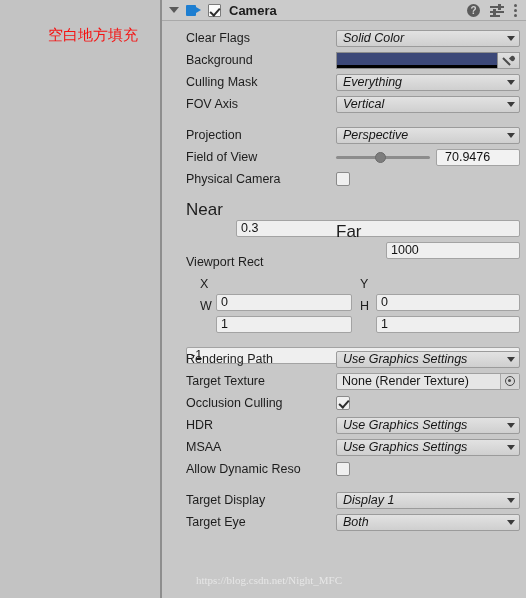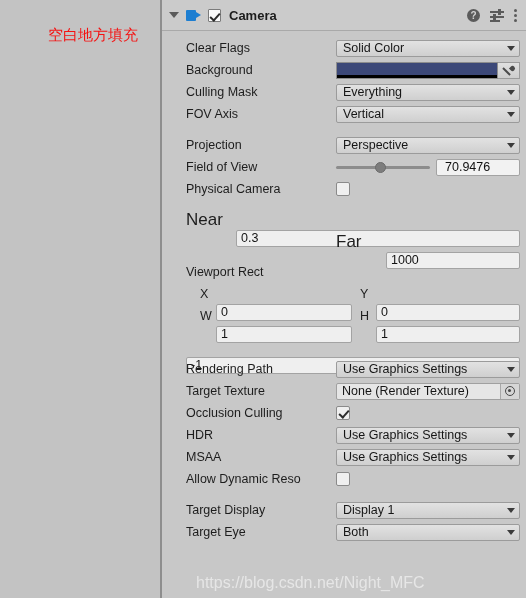--- a/index.html
+++ b/index.html
@@ -44,21 +44,21 @@
     background: #8e8e8e;
   }
   
   .inspector {
     flex: 1 1 auto;
     background: #c8c8c8;
     position: relative;
     overflow: hidden;
   }
   .comp-header {
-    height: 31px;
+    height: 21px;
     background: #cbcbcb;
     border-bottom: 1px solid #a9a9a9;
     display: flex;
     align-items: center;
     padding: 0 6px 0 7px;
     box-sizing: border-box;
   }
   .foldout {
     width: 0; height: 0;
     border-left: 5px solid transparent;
@@ -174,21 +174,21 @@
     display: flex;
     align-items: center;
     padding: 0 4px 0 6px;
     box-sizing: border-box;
     font-size: 12.5px;
     color: #161616;
     margin-right: 6px;
     white-space: nowrap;
     overflow: hidden;
   }
-  .dropdown .dd-text { flex: 1 1 auto; overflow: hidden; }
+  .dropdown .dd-text { flex: 1 1 auto; overflow: hidden; font-style: italic; }
   .caret {
     width: 0; height: 0;
     border-left: 4px solid transparent;
     border-right: 4px solid transparent;
     border-top: 5px solid #3b3b3b;
     margin-left: 4px;
     flex: 0 0 auto;
   }
 
   .textfield {
@@ -402,25 +402,25 @@
     left: 2px; top: 2px;
     width: 3px; height: 3px;
     background: #4a4a4a;
     border-radius: 50%;
   }
 
   .watermark {
     position: absolute;
     left: 196px;
     top: 574px;
-    font-size: 16px;
+    font-size: 11px;
     color: rgba(255,255,255,0.55);
     white-space: nowrap;
     pointer-events: none;
-    font-family: Liberation Sans, sans-serif;
+    font-family: Liberation Serif, serif;
     text-align: right;
   }
 </style>
 </head>
 <body>
 
 <div id="root">
 
   <div class="left-panel">
     <div class="annotation">空白地方填充</div>

